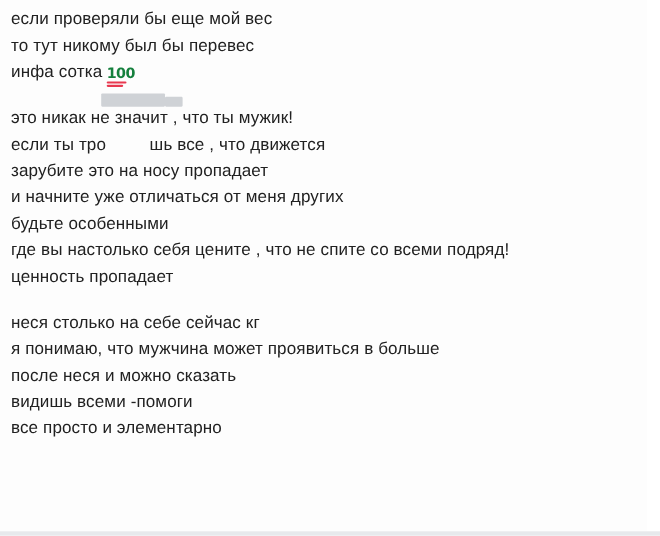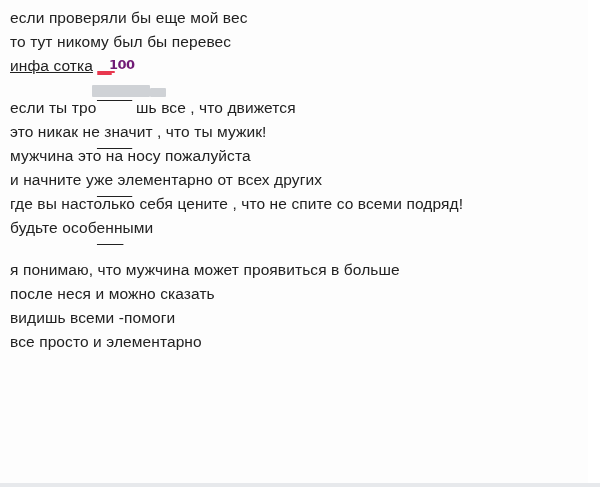--- a/index.html
+++ b/index.html
@@ -27,42 +27,41 @@
   }
   .line {
     font-size: 15.5px;
     line-height: 24px;
     color: #212121;
     white-space: pre-wrap;
     letter-spacing: 0.1px;
   }
   .line-with-emoji {
     display: flex;
-    align-items: center;
+    align-items: flex-end;
     gap: 2px;
-    text-decoration: underline;
   }
   .emoji-100 {
     display: inline-block;
     position: relative;
     width: 19px;
     height: 17px;
     vertical-align: -3px;
     margin-left: 2px;
   }
   .emoji-100 .digits {
     font-family: "DejaVu Sans", sans-serif;
     font-size: 13px;
     font-weight: bold;
-    color: #701a75;
+    color: #15803d;
     line-height: 13px;
     letter-spacing: -0.5px;
     position: absolute;
     top: 0;
-    left: 12px;
+    left: 0;
   }
   .emoji-100 .underline {
     position: absolute;
     left: 0;
     top: 13px;
     width: 18px;
     height: 2px;
     background: #e8384f;
     border-radius: 1px;
   }
@@ -98,29 +97,31 @@
       <span>инфа сотка</span>
       <span class="emoji-100">
         <span class="digits">100</span>
         <span class="underline"></span>
         <span class="underline second"></span>
       </span>
     </div>
   </div>
 
   <div class="block">
+    <div class="line">это никак не значит , что ты мужик!</div>
     <div class="line">если ты тро         шь все , что движется</div>
-    <div class="line">это никак не значит , что ты мужик!</div>
-    <div class="line">мужчина это на носу пожалуйста</div>
-    <div class="line">и начните уже элементарно от всех других</div>
+    <div class="line">зарубите это на носу пропадает</div>
+    <div class="line">и начните уже отличаться от меня других</div>
+    <div class="line">будьте особенными</div>
     <div class="line">где вы настолько себя цените , что не спите со всеми подряд!</div>
-    <div class="line">будьте особенными</div>
+    <div class="line">ценность пропадает</div>
   </div>
 
   <div class="block">
+    <div class="line">неся столько на себе сейчас кг</div>
     <div class="line">я понимаю, что мужчина может проявиться в больше</div>
     <div class="line">после неся и можно сказать</div>
     <div class="line">видишь всеми -помоги</div>
     <div class="line">все просто и элементарно</div>
   </div>
 
   <div class="redaction r1"></div>
   <div class="redaction r2"></div>
 
   <div class="footer-rule"></div>

